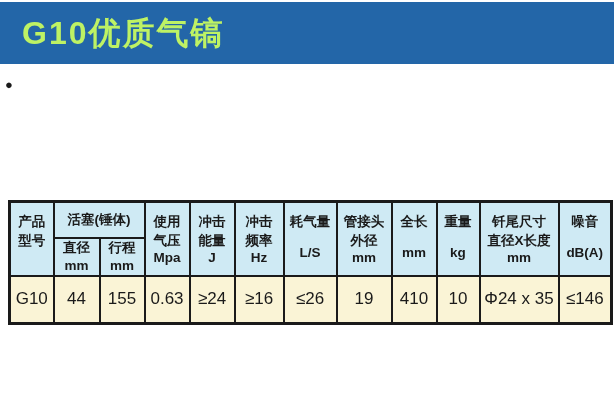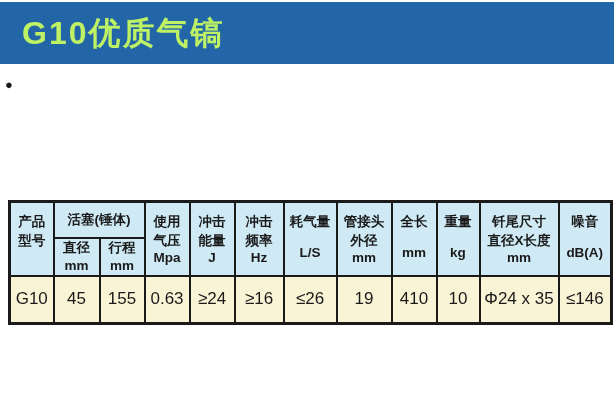--- a/index.html
+++ b/index.html
@@ -207,21 +207,21 @@
             <div class="substack">
                 <span class="hname">行程</span>
                 <span class="hunit">mm</span>
               </div>
           </th>
         </tr>
       </thead>
       <tbody>
         <tr class="data-row">
           <td>G10</td>
-          <td>45</td>
+          <td>44</td>
           <td>155</td>
           <td>0.63</td>
           <td>≥24</td>
           <td>≥16</td>
           <td>≤26</td>
           <td>19</td>
           <td>410</td>
           <td>10</td>
           <td>Φ24 x 35</td>
           <td>≤146</td>

